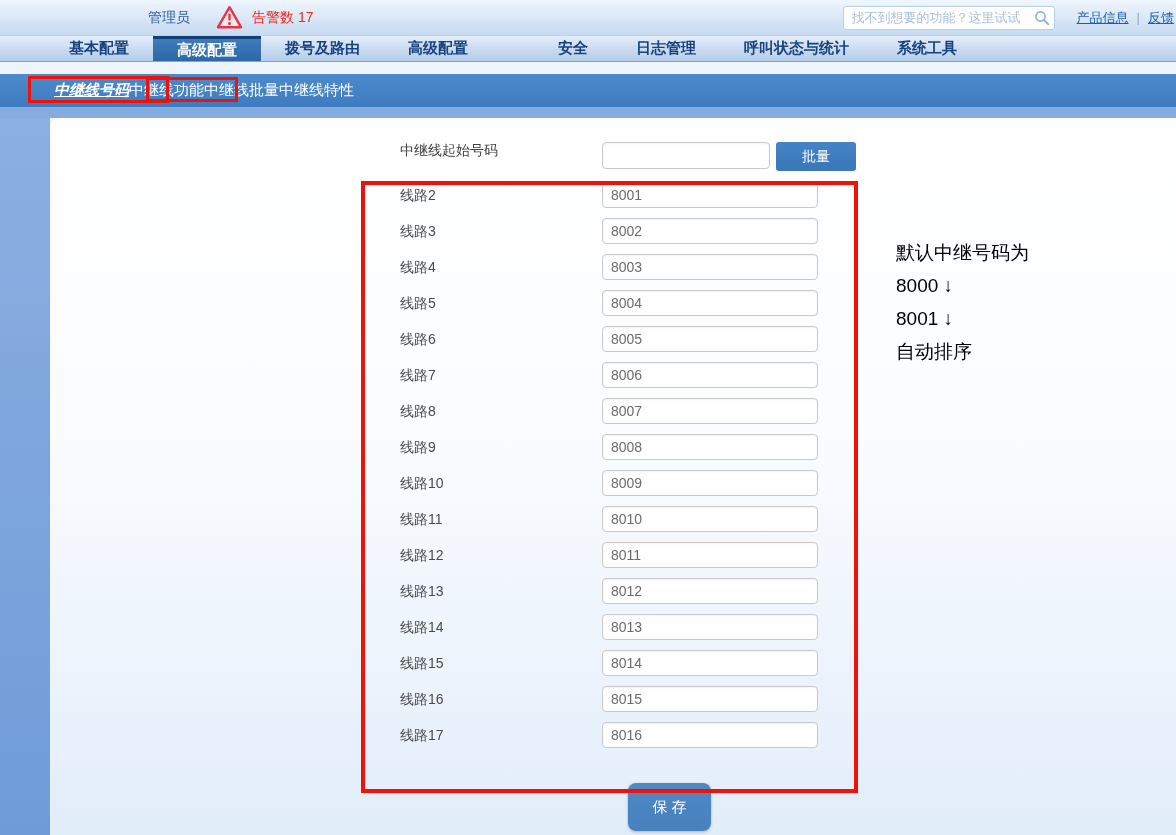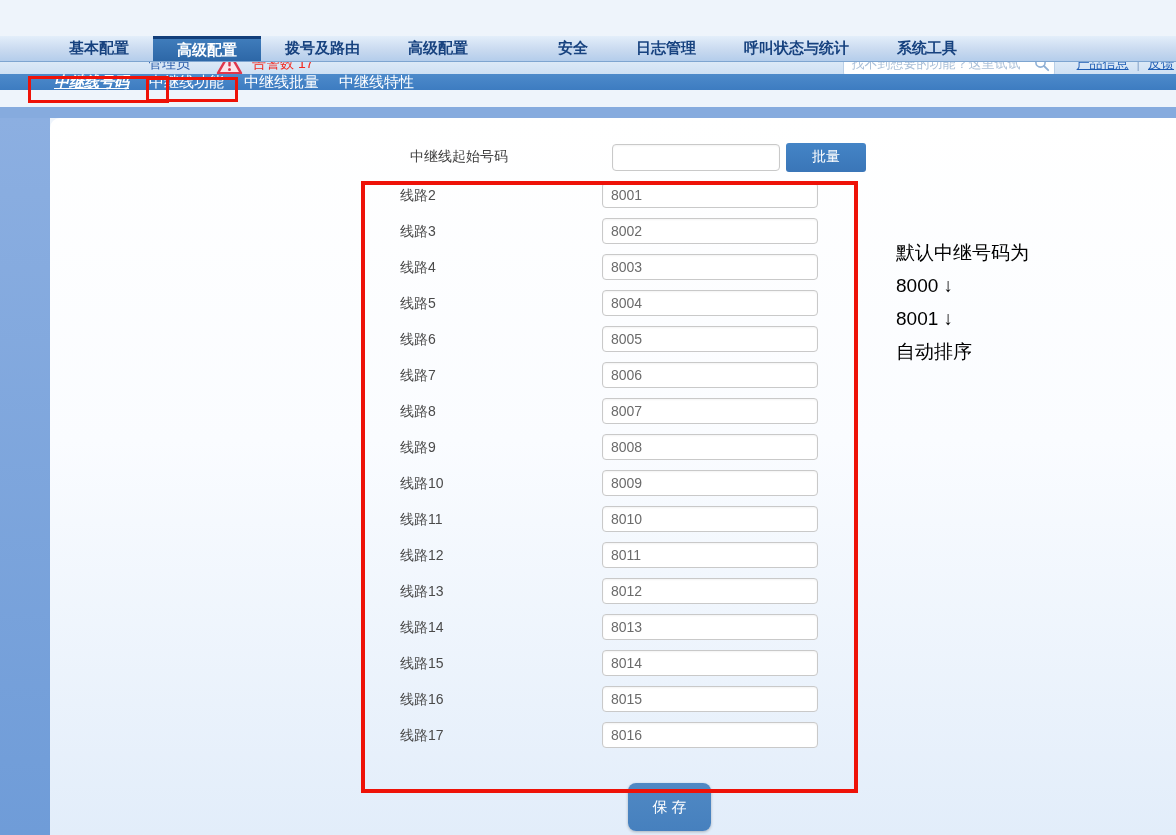--- a/index.html
+++ b/index.html
@@ -4,21 +4,21 @@
 <style>
   html,body { margin:0; padding:0; }
   body { width:1176px; height:835px; overflow:hidden;
          font-family:"Liberation Sans","DejaVu Sans",sans-serif; }
   .screen { position:relative; width:1176px; height:835px; background:#eef4fb; overflow:hidden; }
 
   
   .topbar { position:absolute; top:0; left:0; right:0; height:36px;
             background:linear-gradient(180deg,#eff6fd 0%,#d6e5f5 60%,#c7dbf1 100%);
             border-bottom:1px solid #bcd1ea;
-            display:flex; align-items:center; box-sizing:border-box;margin-top:46px; }
+            display:flex; align-items:center; box-sizing:border-box; }
   .admin { margin-left:148px; color:#2a5caa; font-size:14px; }
   .warn-icon { margin-left:26px; display:inline-flex; cursor:pointer; }
   .alarm { color:#f2281e; font-size:14px; margin-left:9px; cursor:pointer; white-space:nowrap; }
   .tb-spacer { flex:1; }
   .searchbox { position:relative; width:212px; height:24px; margin-right:14px; }
   .searchbox input { width:100%; height:100%; box-sizing:border-box; border:1px solid #b9cfe7;
             border-radius:3px; padding:0 26px 0 8px; font-size:13px; color:#5b7693; background:#fff;
             font-family:inherit; outline:none; }
   .searchbox input::placeholder { color:#a9bfd8; }
   .search-icon { position:absolute; right:5px; top:4px; cursor:pointer; }
@@ -31,36 +31,36 @@
              background:linear-gradient(180deg,#e3eefa 0%,#c9daf0 55%,#b4cdeb 100%);
              border-bottom:1px solid #7ea5d0;
              display:flex; padding-left:45px; box-sizing:border-box; }
   .tab { padding:0 24px; display:flex; align-items:center; justify-content:center;
          font-weight:700; font-size:15px; color:#17427f; cursor:pointer; box-sizing:border-box; }
   .tab.active { background:linear-gradient(180deg,#3f7cbb 0%,#2d67a7 100%);
                 border-top:3px solid #123e7a; color:#ffffff; }
   .tab:nth-child(5) { margin-left:42px; }
 
   
-  .subnav { position:absolute; top:74px; left:0; right:0; height:16px;
+  .subnav { position:absolute; top:74px; left:0; right:0; height:33px;
             background:linear-gradient(180deg,#4d8aca 0%,#3d7cc1 100%);
-            display:flex; align-items:center; padding-left:54px; gap:20px; box-sizing:border-box; }
+            display:flex; align-items:center; padding-left:54px; box-sizing:border-box; }
   .subitem { color:#ffffff; font-size:15px; cursor:pointer; white-space:nowrap; }
   .subitem.active { font-weight:700; font-style:italic; text-decoration:underline; }
   .strip { position:absolute; top:107px; left:0; right:0; height:11px; background:#86abde; }
 
   
   .content { position:absolute; top:118px; left:0; right:0; bottom:0; }
   .gutter { position:absolute; left:0; top:0; width:50px; height:100%;
             background:linear-gradient(180deg,#8cafe1 0%,#6f9cd8 100%); }
   .panel { position:absolute; left:50px; top:0; right:0; bottom:0;
            background:linear-gradient(180deg,#ffffff 0%,#fafcff 45%,#e2edfa 100%);
            border-top-left-radius:10px; }
 
-  .start-row { position:absolute; left:360px; top:24px; height:30px; display:flex; align-items:center; }
+  .start-row { position:absolute; left:350px; top:24px; height:30px; display:flex; align-items:flex-start; }
   .start-row label { width:202px; font-size:14px; color:#404040; }
   .start-row input { width:168px; height:27px; box-sizing:border-box; border:1px solid #c9c9c9;
            border-radius:4px; padding:0 8px; font-size:14px; color:#666; background:#fff;
            box-shadow:inset 0 1px 2px rgba(0,0,0,.05); font-family:inherit; outline:none; }
   .batch { margin-left:6px; width:80px; height:29px; border:none; border-radius:3px;
            background:linear-gradient(180deg,#4484c6 0%,#3a76b8 100%); color:#fff;
            font-size:14px; cursor:pointer; font-family:inherit; }
 
   .rows { position:absolute; left:350px; top:64px; width:470px; height:595px; overflow:hidden; }
   .line-row { height:36px; display:flex; align-items:flex-start; }

